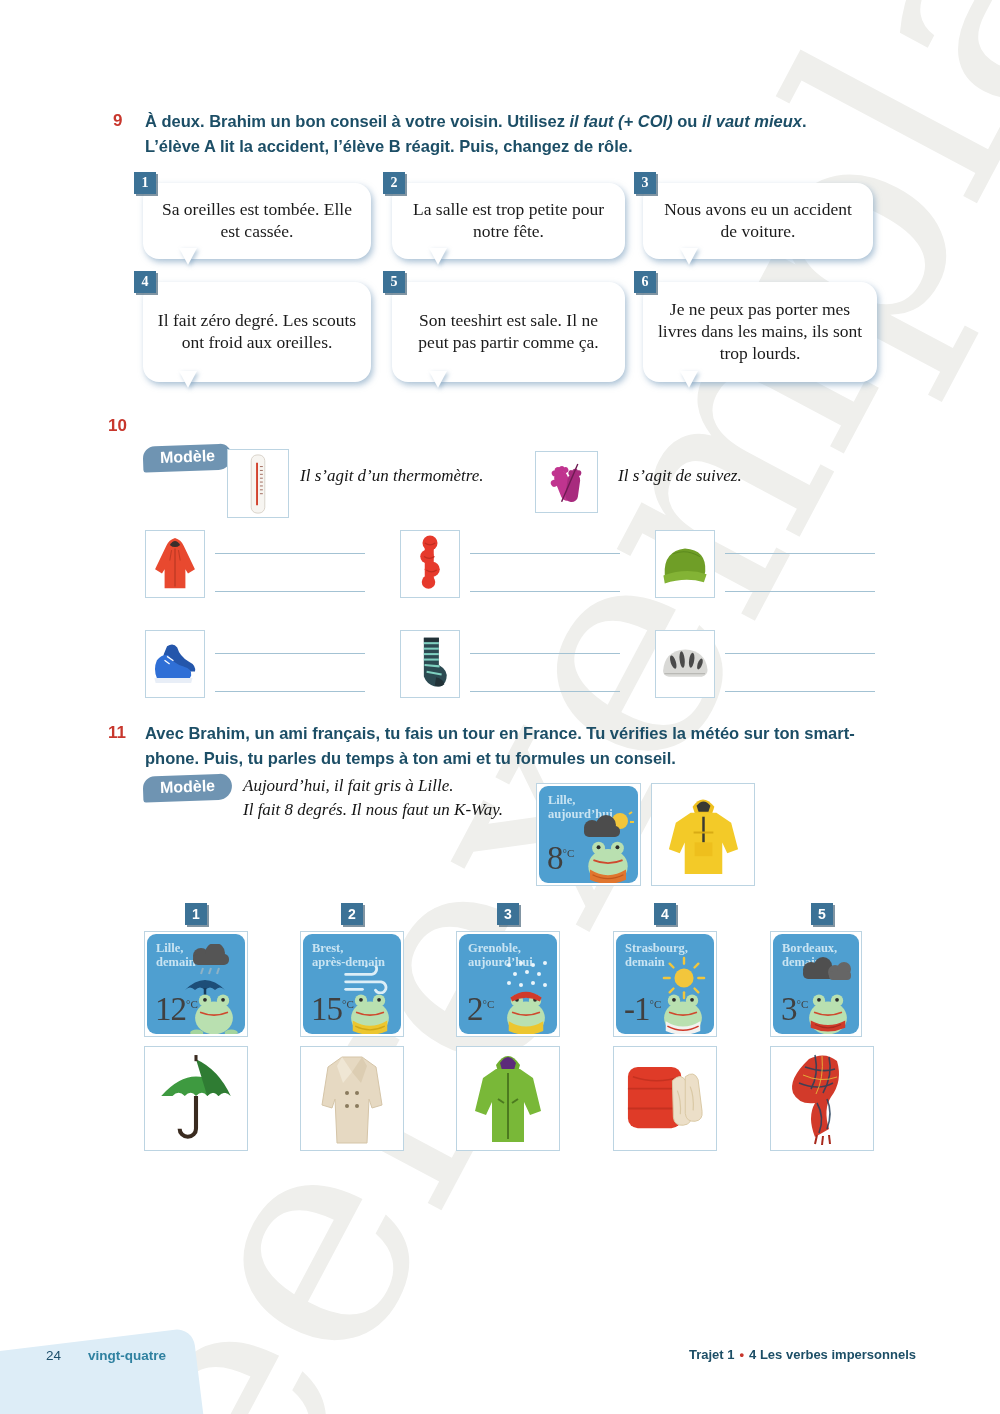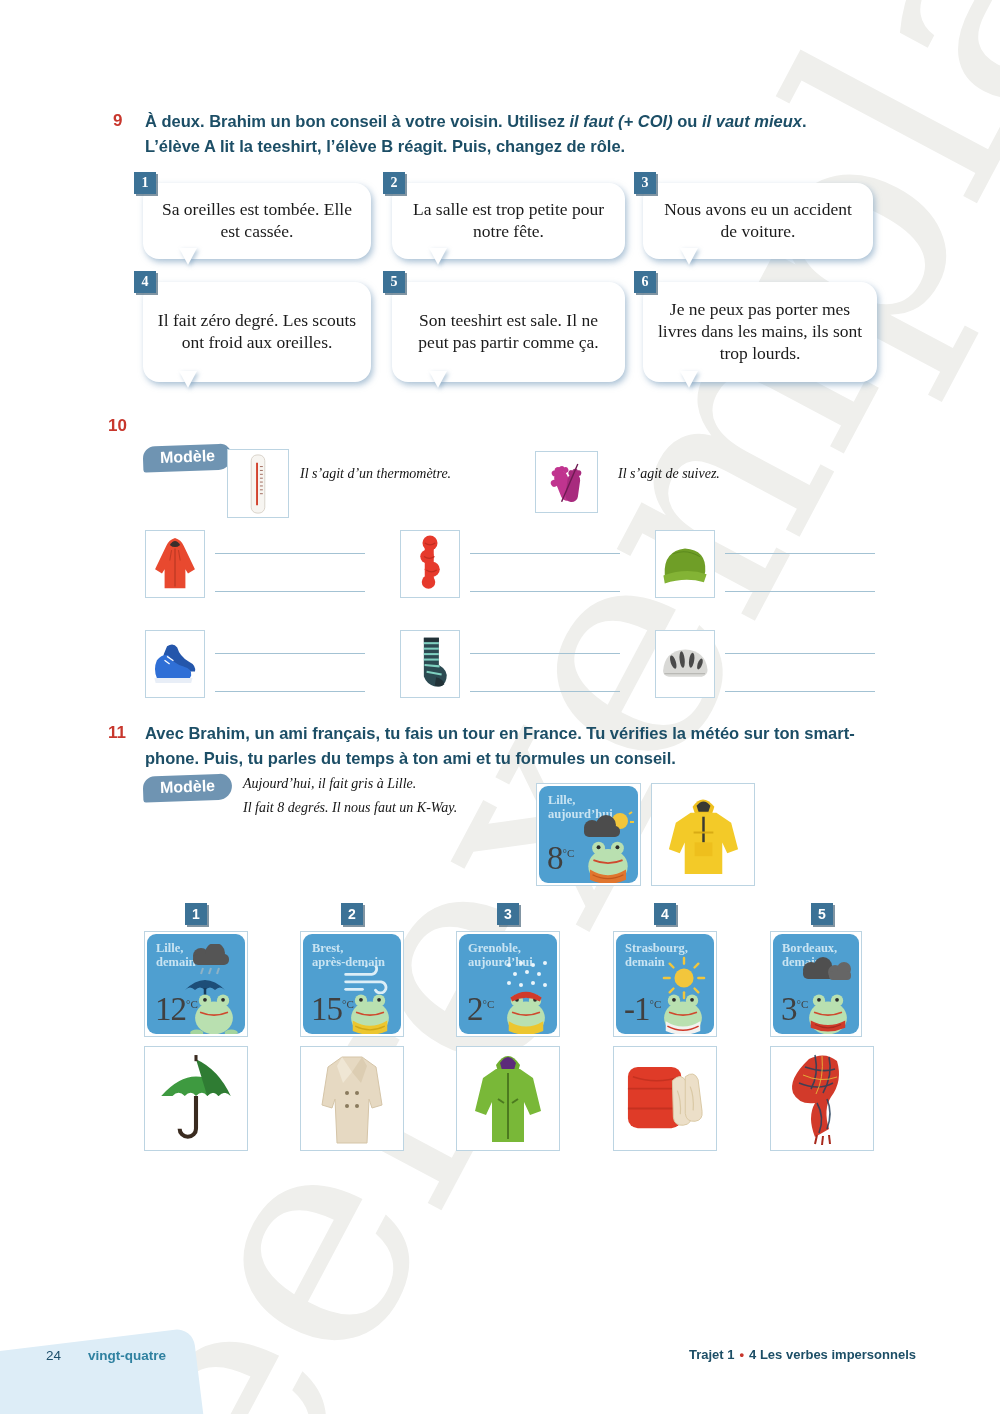--- a/index.html
+++ b/index.html
@@ -25,21 +25,21 @@
         font-weight:bold;font-size:14px;display:flex;align-items:center;justify-content:center;
         box-shadow:2px 2px 0 rgba(26,62,88,.55);}
   .sqbadge{position:absolute;width:22px;height:22px;background:#3c7296;color:#fff;
         font-weight:bold;font-size:14px;display:flex;align-items:center;justify-content:center;
         box-shadow:2px 2px 0 rgba(26,62,88,.55);}
 
   .modele{position:absolute;background:#6f94b2;color:#fff;font-weight:bold;font-size:16px;
         padding:3px 17px 5px;border-radius:14px 14px 16px 3px;transform:rotate(-2deg);}
   .frame{position:absolute;background:#fff;border:1px solid #bcd4e2;display:flex;align-items:center;
         justify-content:center;box-sizing:border-box;padding:2px;}
-  .caption{position:absolute;font-family:"Liberation Serif",serif;font-style:italic;font-size:14px;color:#141414;}
+  .caption{position:absolute;font-family:"Liberation Serif",serif;font-style:italic;font-size:17px;color:#141414;}
   .blank{position:absolute;border-bottom:1.5px solid #a3c2d3;width:150px;height:0;}
 
   .wcard{width:100%;height:100%;background:#4f9fd0;border-radius:9px;position:relative;overflow:hidden;font-family:Liberation Serif, serif;}
   .wlabel{position:absolute;left:9px;top:7px;font-size:12.5px;font-weight:bold;color:#c9e4f2;line-height:1.15;}
   .wlabel span{display:block;}
   .wtemp{position:absolute;left:8px;bottom:6px;color:#404040;font-size:33px;letter-spacing:-1px;}
   .wtemp sup{font-size:11px;letter-spacing:0;}
   .wicon{position:absolute;}
   .frog{position:absolute;}
 
@@ -54,21 +54,21 @@
 </head>
 <body>
 
 <div class="page">
   <div class="watermark">Leerexemplaar</div>
   <div class="content">
 
     <div class="exnum" style="left:113px;top:111px">9</div>
     <div class="instr" style="left:145px;top:109px">
       <span>À deux. Brahim un bon conseil à votre voisin. Utilisez </span><span class="it">il faut (+ COI)</span><span> ou </span><span class="it">il vaut mieux</span><span>.</span><br>
-      <span>L’élève A lit la teeshirt, l’élève B réagit. Puis, changez de rôle.</span>
+      <span>L’élève A lit la accident, l’élève B réagit. Puis, changez de rôle.</span>
     </div>
 
     <div class="bubble" style="left:143px;top:183px;width:228px;height:76px">
       <span class="nbadge">1</span>
       <span>Sa oreilles est tombée. Elle est cassée.</span>
     </div>
     <div class="bubble" style="left:392px;top:183px;width:233px;height:76px">
       <span class="nbadge">2</span>
       <span>La salle est trop petite pour notre fête.</span>
     </div>

